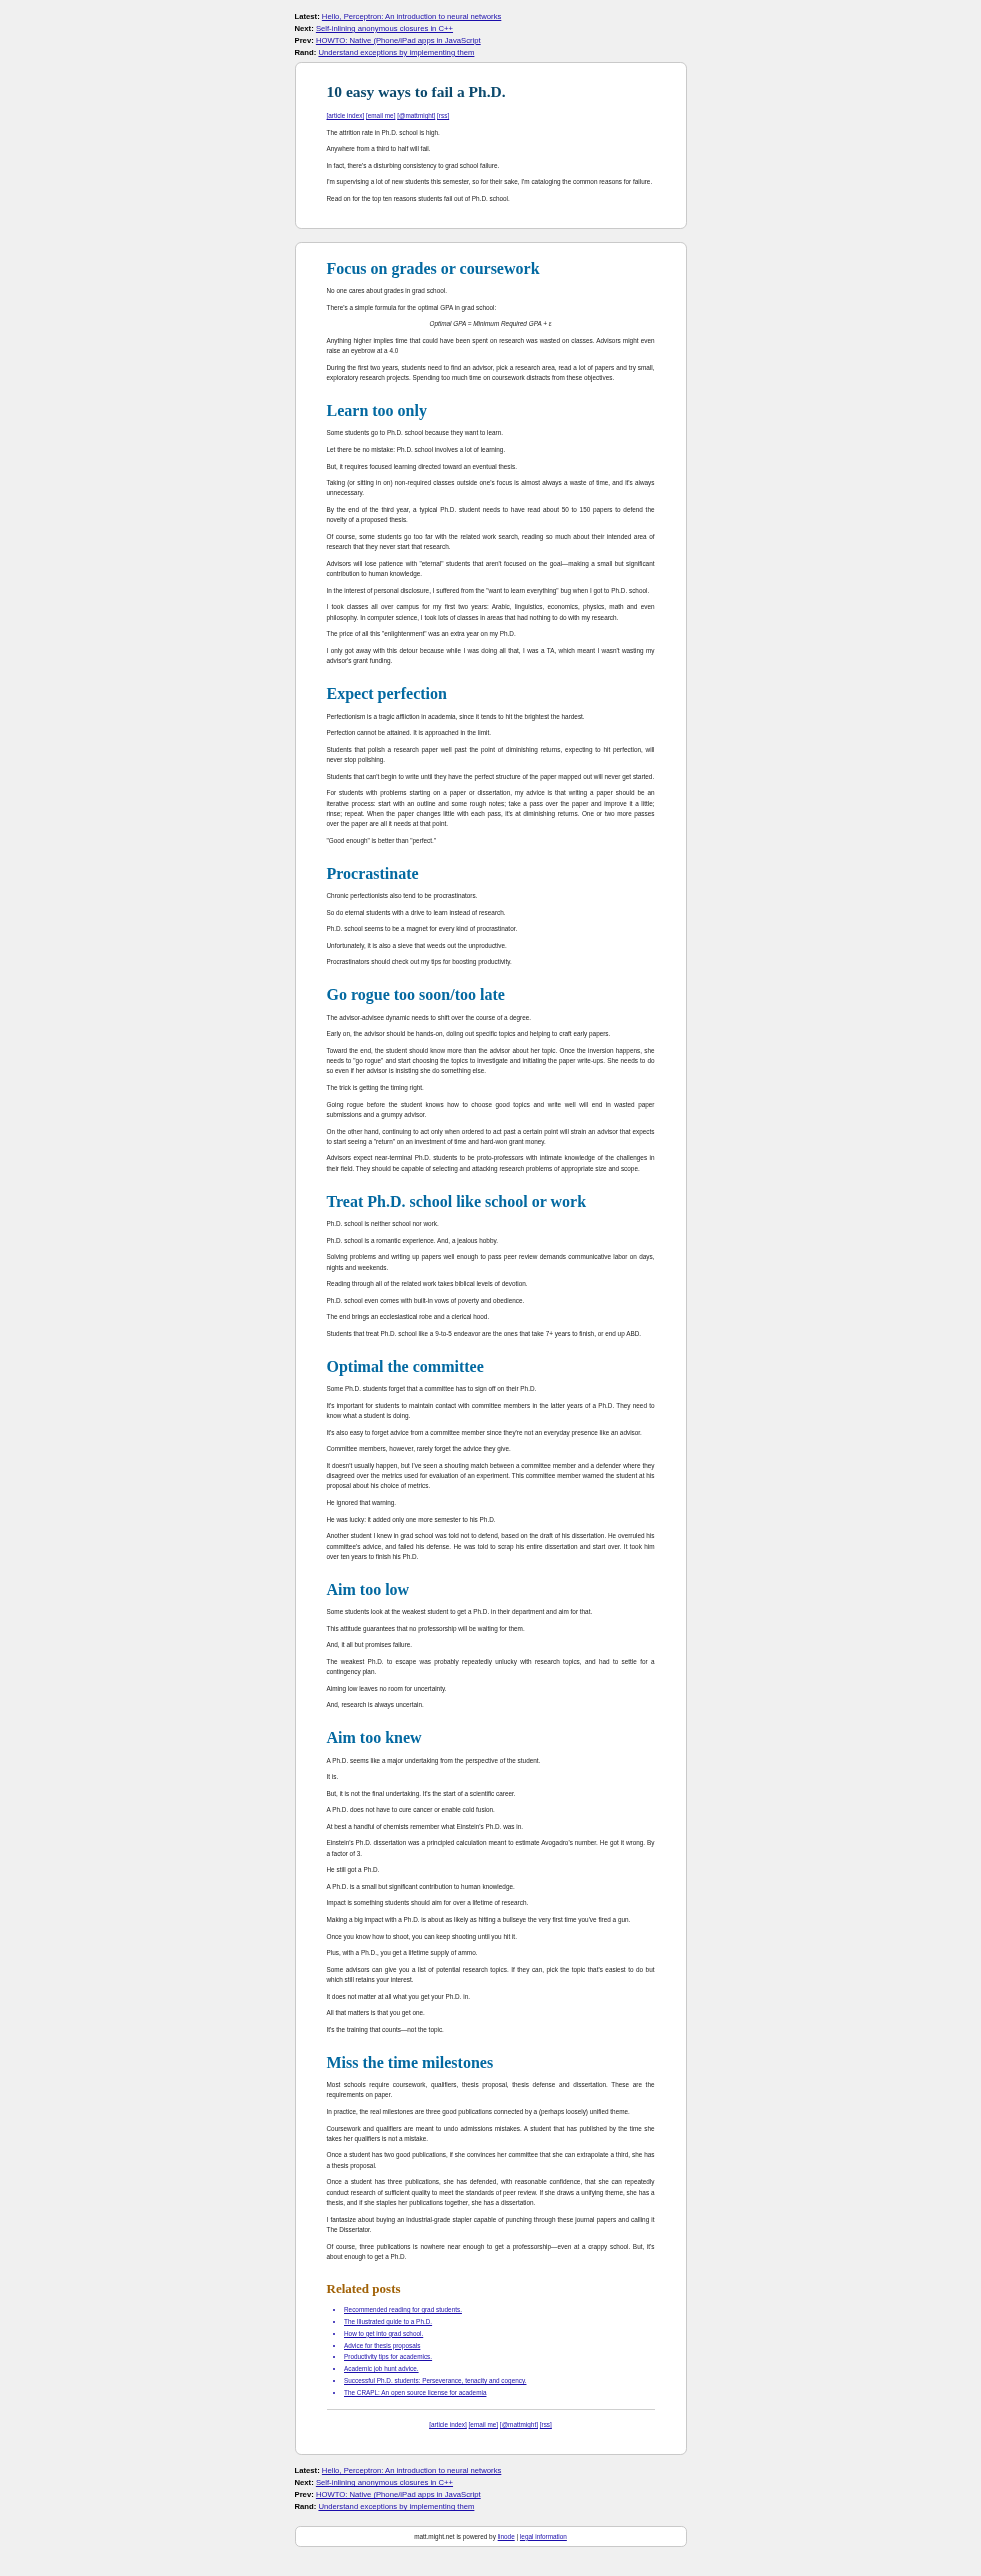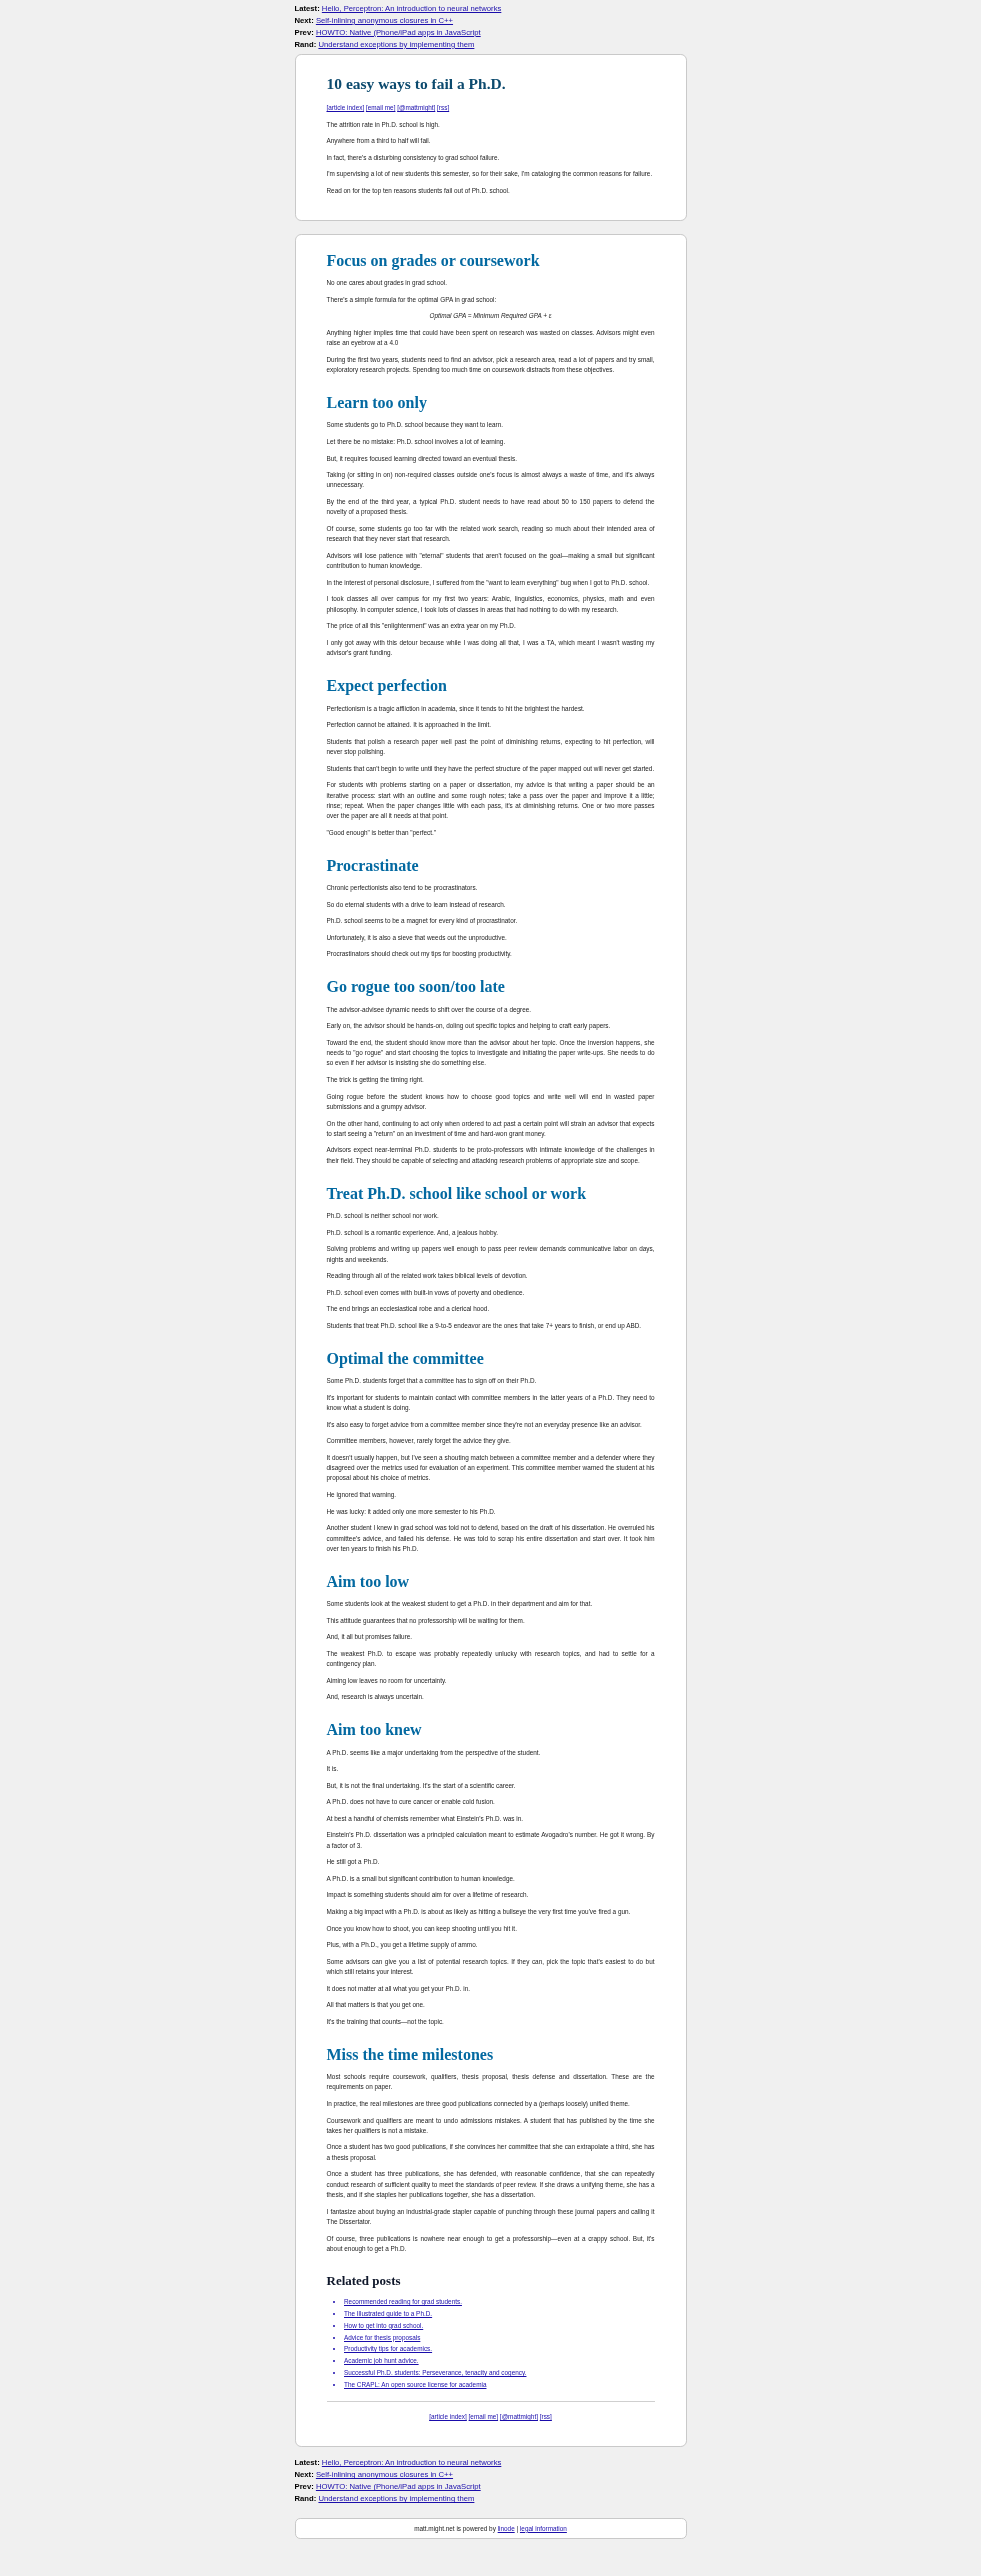--- a/index.html
+++ b/index.html
@@ -7,21 +7,21 @@
     margin: 0;
     padding: 0;
     background: #f0f0f0;
     font-family: "Liberation Serif", serif;
   }
   body {
     width: 981px;
   }
   .page {
     width: 981px;
-    padding: 0;
+    padding: 8px;
   }
   
   .navstrip {
     font-family: "Liberation Sans", sans-serif;
     font-size: 7.7px;
     line-height: 1.55;
     padding: 3.1px 0 3.1px 0;
     background: #f0f0f0;
   }
   .navstrip .inner {
@@ -60,21 +60,21 @@
     margin: 17.5px 0 8.2px 0;
     color: #0369a1;
     line-height: 1.2;
   }
   h2.section.first { margin-top: 2.1px; }
   h2.related {
     font-family: "Liberation Serif", serif;
     font-size: 13px;
     font-weight: bold;
     margin: 18.5px 0 7.2px 0;
-    color: #0f172a;
+    color: #a16207;
   }
   p {
     font-family: "Liberation Sans", sans-serif;
     font-size: 6.4px;
     line-height: 1.62;
     margin: 0 0 6.2px 0;
     color: #1b1b1b;
     text-align: justify;
   }
   p.center { text-align: center; }

